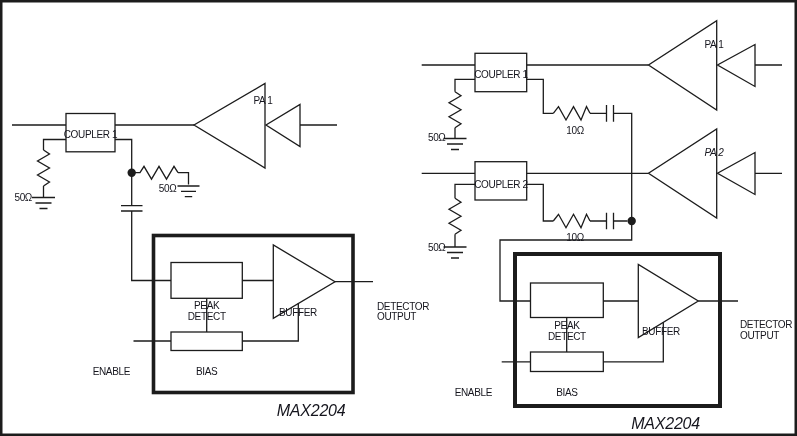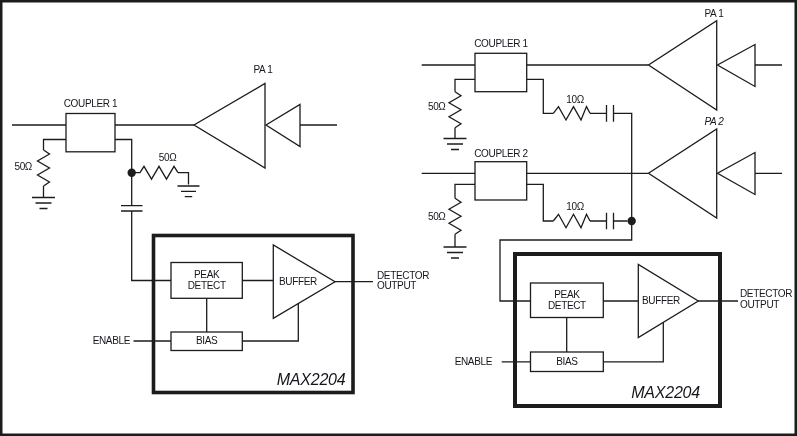--- a/index.html
+++ b/index.html
@@ -3,21 +3,21 @@
 <meta charset="utf-8">
 <style>
   html,body{margin:0;padding:0;background:#fff;}
   #screen{
     position:relative; width:797px; height:436px; background:#ffffff;
     font-family:"Liberation Sans", sans-serif; overflow:hidden;
   }
   svg{position:absolute;left:0;top:0;}
   .lbl{
     position:absolute; font-size:10px; color:#15151d; letter-spacing:-0.35px;
-    white-space:nowrap; line-height:10.5px;
+    white-space:nowrap; line-height:10.5px;margin-top:31px;
   }
   .cc{transform:translate(-50%,-50%); text-align:center;}
   .vc{transform:translateY(-50%);}
   .ra{text-align:right;}
   .cap{font-weight:bold; font-size:10.5px; letter-spacing:-0.25px; color:#10101a;}
   .part{font-style:italic; font-size:16px; letter-spacing:-0.2px;}
 </style>
 </head>
 <body>
 

